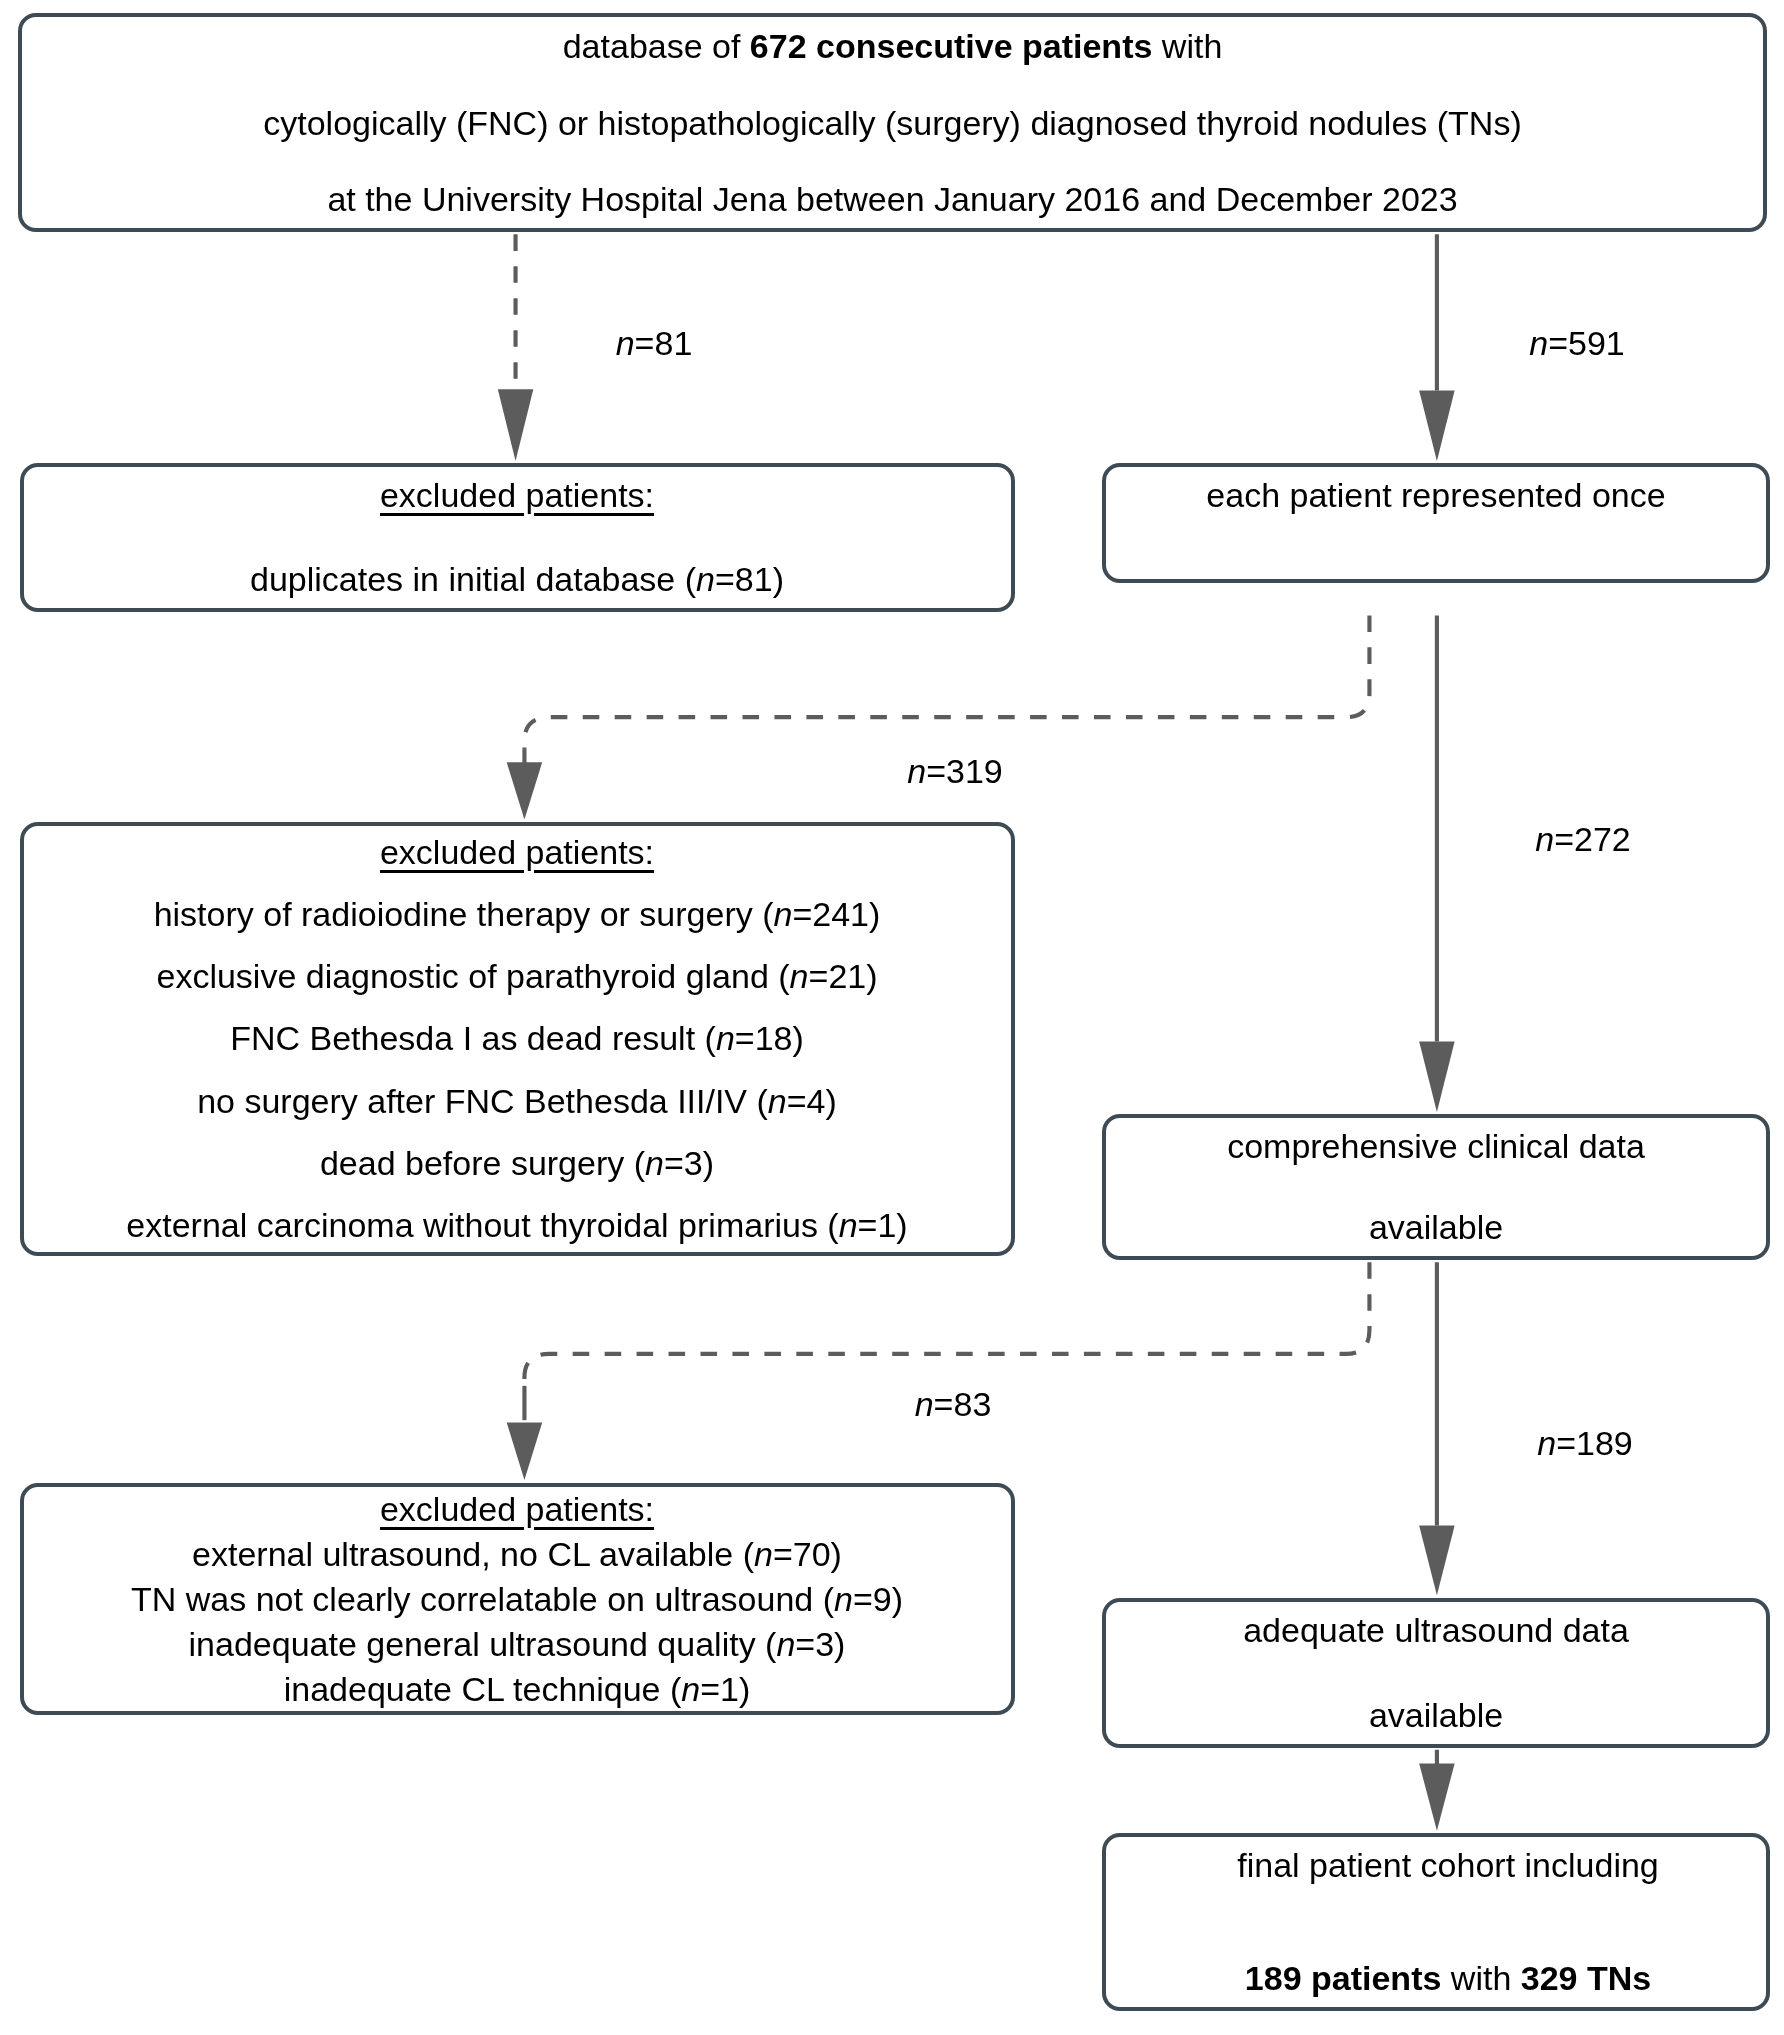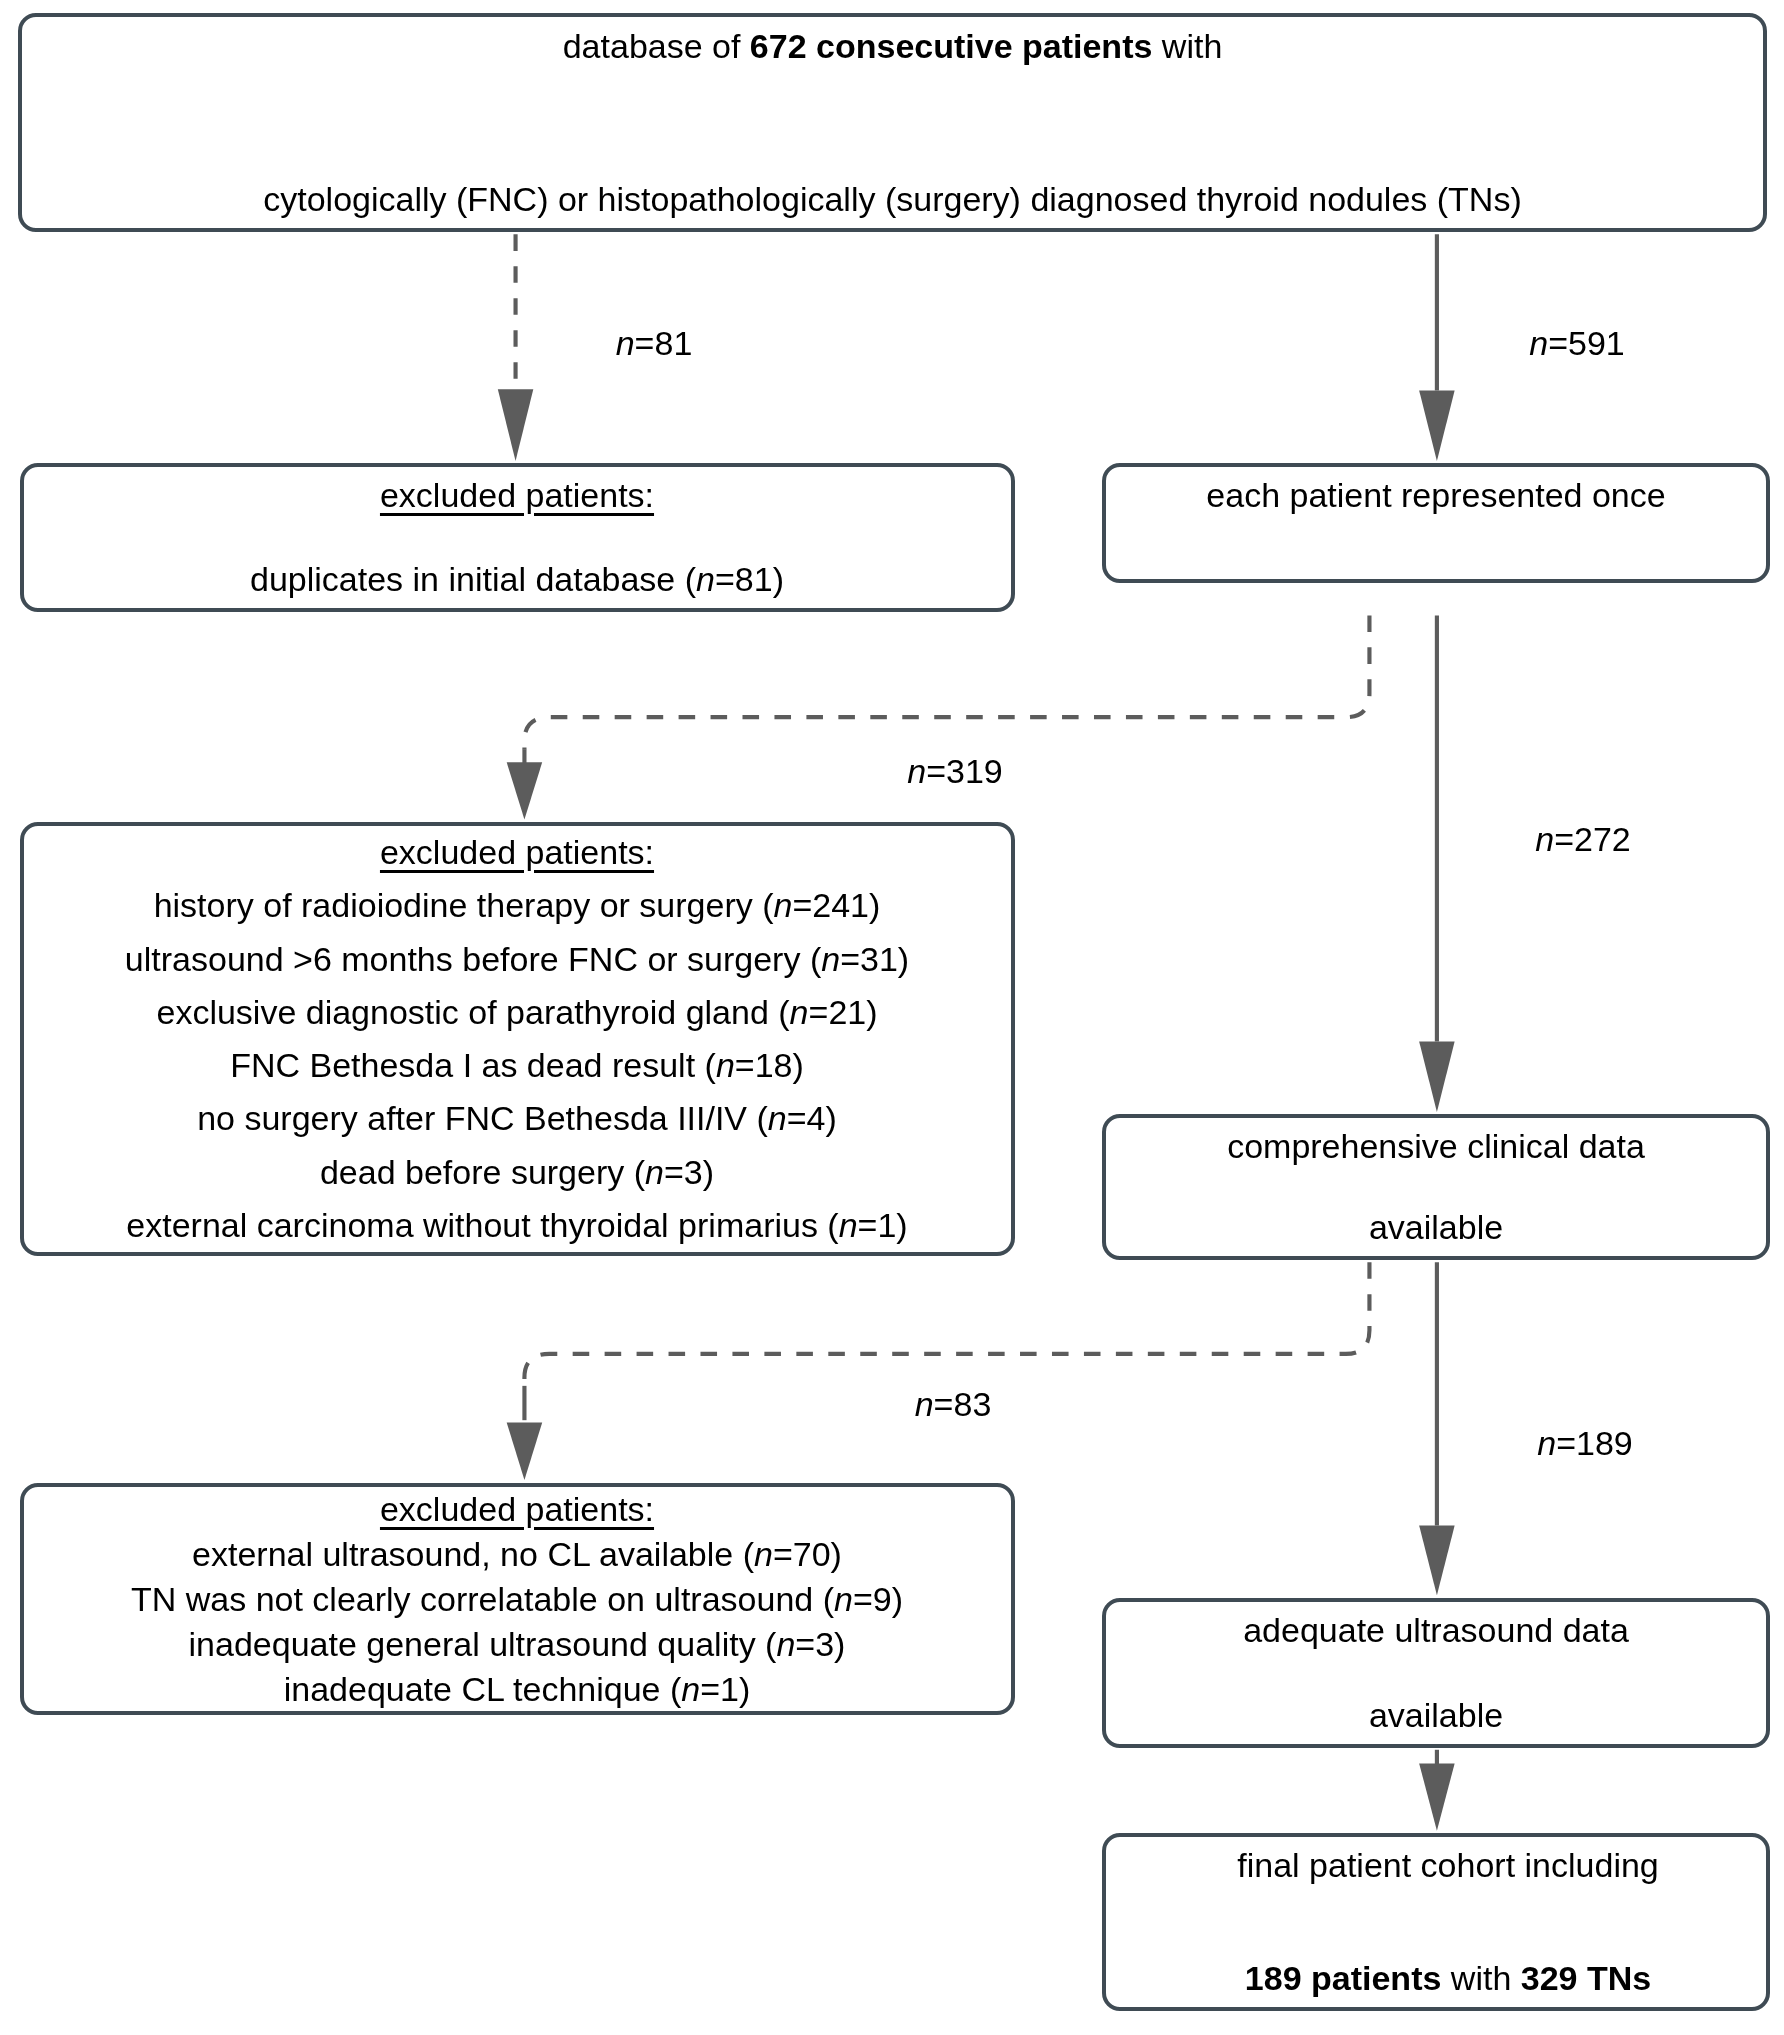--- a/index.html
+++ b/index.html
@@ -96,35 +96,35 @@
 
     <g stroke="#5c5c5c" stroke-width="7" fill="none">
       <path d="M 2428 2957 V 2985"></path>
       <polygon points="2398,2980 2458,2980 2428,3094" fill="#5c5c5c" stroke="none"></polygon>
     </g>
   </svg>
 
   <div class="box b-database">
     <div class="line"><span>database of </span><span style="font-weight: bold;">672 consecutive patients</span><span> with</span></div>
     <div class="line"><span>cytologically (FNC) or histopathologically (surgery) diagnosed thyroid nodules (TNs)</span></div>
+    <div class="line"><span>at the University Hospital Jena between January 2016 and December 2023</span></div>
   </div>
 
   <div class="box b-excl-dup">
     <div class="line u-line"><span style="text-decoration: underline;">excluded patients:</span></div>
     <div class="line"><span>duplicates in initial database (</span><span style="font-style: italic;">n</span><span>=81)</span></div>
   </div>
 
   <div class="box b-once">
     <div class="line"><span>each patient represented once</span></div>
   </div>
 
   <div class="box b-excl-clinical">
     <div class="line u-line"><span style="text-decoration: underline;">excluded patients:</span></div>
     <div class="line"><span>history of radioiodine therapy or surgery (</span><span style="font-style: italic;">n</span><span>=241)</span></div>
-    <div class="line"><span>ultrasound &gt;6 months before FNC or surgery (</span><span style="font-style: italic;">n</span><span>=31)</span></div>
     <div class="line"><span>exclusive diagnostic of parathyroid gland (</span><span style="font-style: italic;">n</span><span>=21)</span></div>
     <div class="line"><span>FNC Bethesda I as dead result (</span><span style="font-style: italic;">n</span><span>=18)</span></div>
     <div class="line"><span>no surgery after FNC Bethesda III/IV (</span><span style="font-style: italic;">n</span><span>=4)</span></div>
     <div class="line"><span>dead before surgery (</span><span style="font-style: italic;">n</span><span>=3)</span></div>
     <div class="line"><span>external carcinoma without thyroidal primarius (</span><span style="font-style: italic;">n</span><span>=1)</span></div>
   </div>
 
   <div class="box b-clinical">
     <div class="line"><span>comprehensive clinical data</span></div>
     <div class="line"><span>available</span></div>

